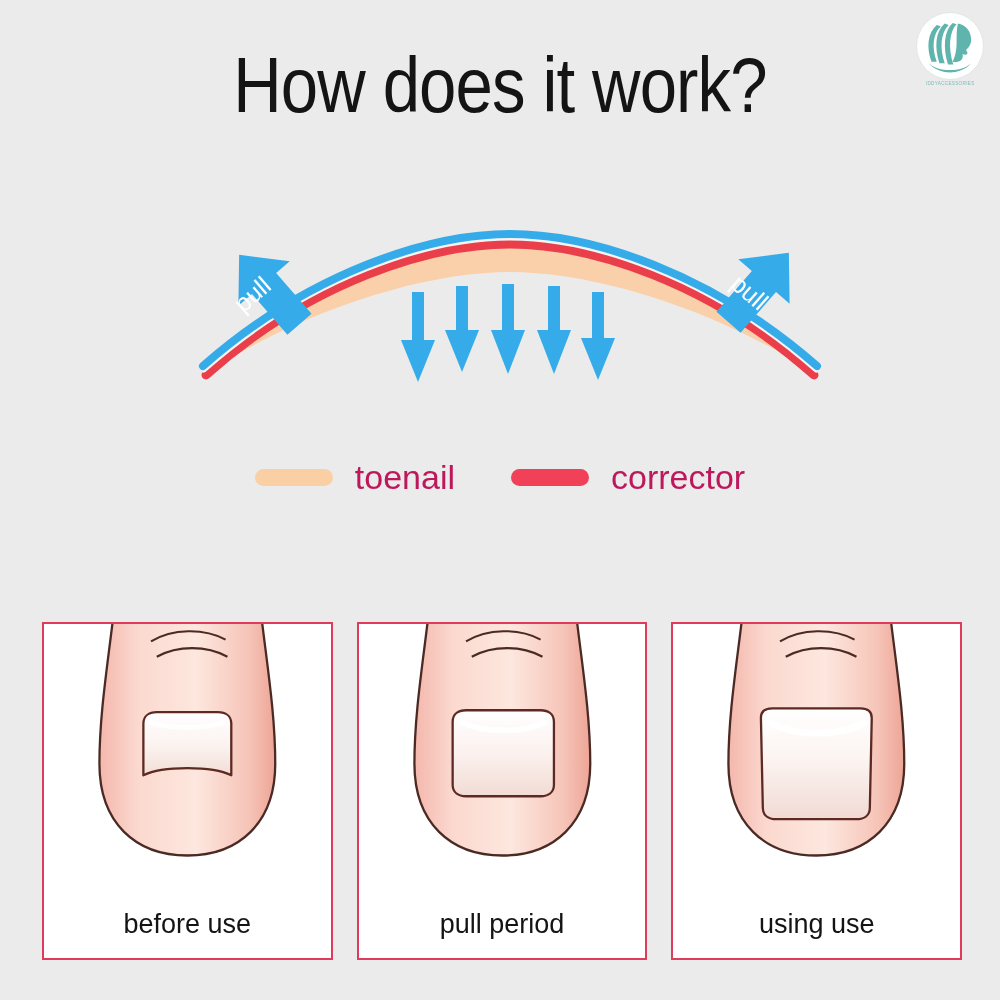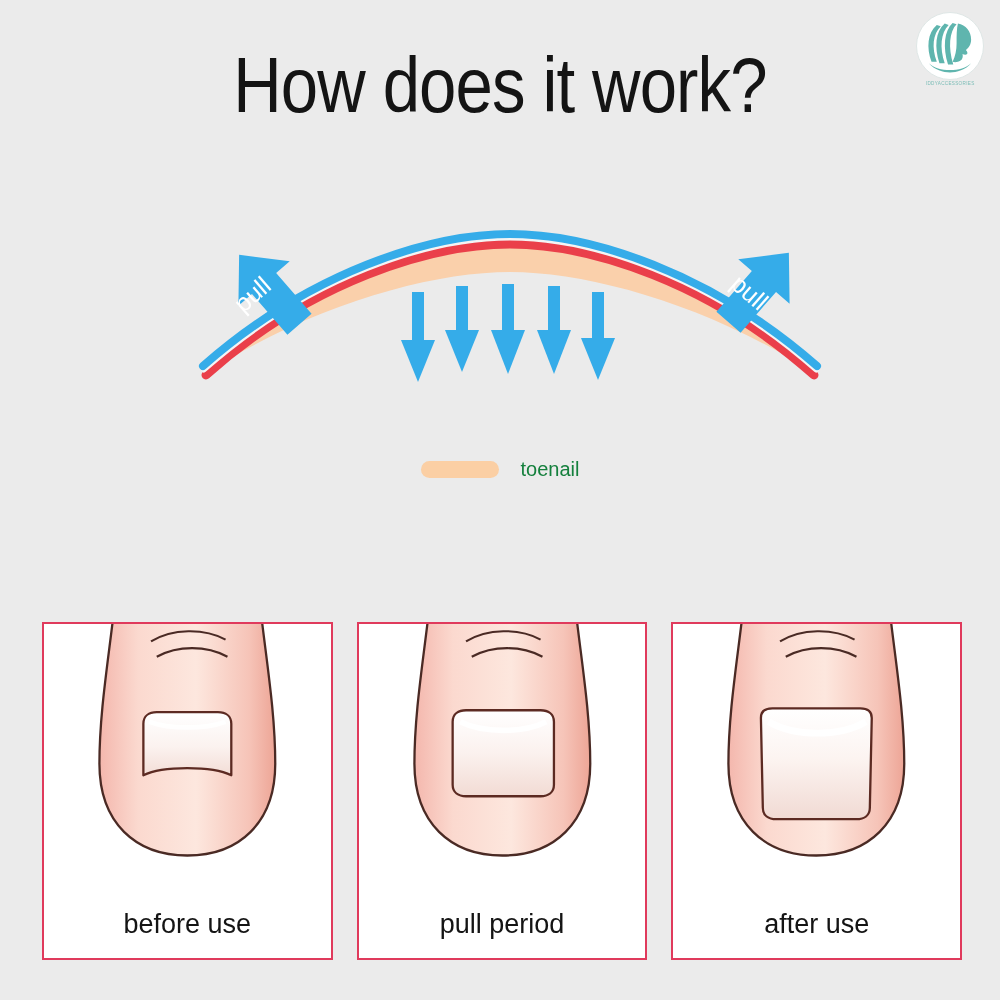--- a/index.html
+++ b/index.html
@@ -98,22 +98,22 @@
     display: flex;
     align-items: center;
     gap: 22px;
   }
   .swatch {
     width: 78px;
     height: 17px;
     border-radius: 9px;
   }
   .legend-label {
-    font-size: 20px;
-    color: #15803d;
+    font-size: 34px;
+    color: #be185d;
   }
 
   
   .panels {
     position: absolute;
     top: 622px;
     left: 42px;
     width: 920px;
     height: 338px;
     display: flex;
@@ -214,20 +214,24 @@
     </g>
   </svg>
   <div class="pull-label pull-left">pull</div>
   <div class="pull-label pull-right">pull</div>
 </div>
 
 <div class="legend">
   <div class="legend-item">
     <div class="swatch" style="background:#fbcfa4"></div>
     <div class="legend-label">toenail</div>
+  </div>
+  <div class="legend-item">
+    <div class="swatch" style="background:#f04159"></div>
+    <div class="legend-label">corrector</div>
   </div>
 </div>
 
 <div class="panels">
 
   <div class="panel">
     <div class="panel-art">
       <svg viewBox="0 0 300 270" preserveAspectRatio="xMidYMid meet">
         <defs>
           <linearGradient id="skin1" x1="0" y1="0" x2="1" y2="0">
@@ -310,16 +314,16 @@
                  C 204 236 242 202 242 140 C 242 90 234 40 228 -10 Z" fill="url(#skin3)" stroke="#4a2a24" stroke-width="2.4"></path>
         <path d="M112 12 C 134 -2 168 -2 190 10" fill="none" stroke="#4a2a24" stroke-width="2.2"></path>
         <path d="M118 28 C 140 16 170 16 192 28" fill="none" stroke="#4a2a24" stroke-width="2.2"></path>
 
         <path d="M92 92 C 92 86 96 82 104 82 L 196 82 C 204 82 208 86 208 92
                  L 206 186 C 206 194 200 198 192 198 L 108 198
                  C 100 198 94 194 94 186 Z" fill="url(#nail3)" stroke="#5c2a22" stroke-width="2.4" stroke-linejoin="round"></path>
         <path d="M100 96 C 128 112 174 112 202 96" fill="none" stroke="#ffffff" stroke-width="7" opacity="0.9"></path>
       </svg>
     </div>
-    <div class="panel-caption">after use</div>
+    <div class="panel-caption">using use</div>
   </div>
 
 </div>
 
 </body></html>

